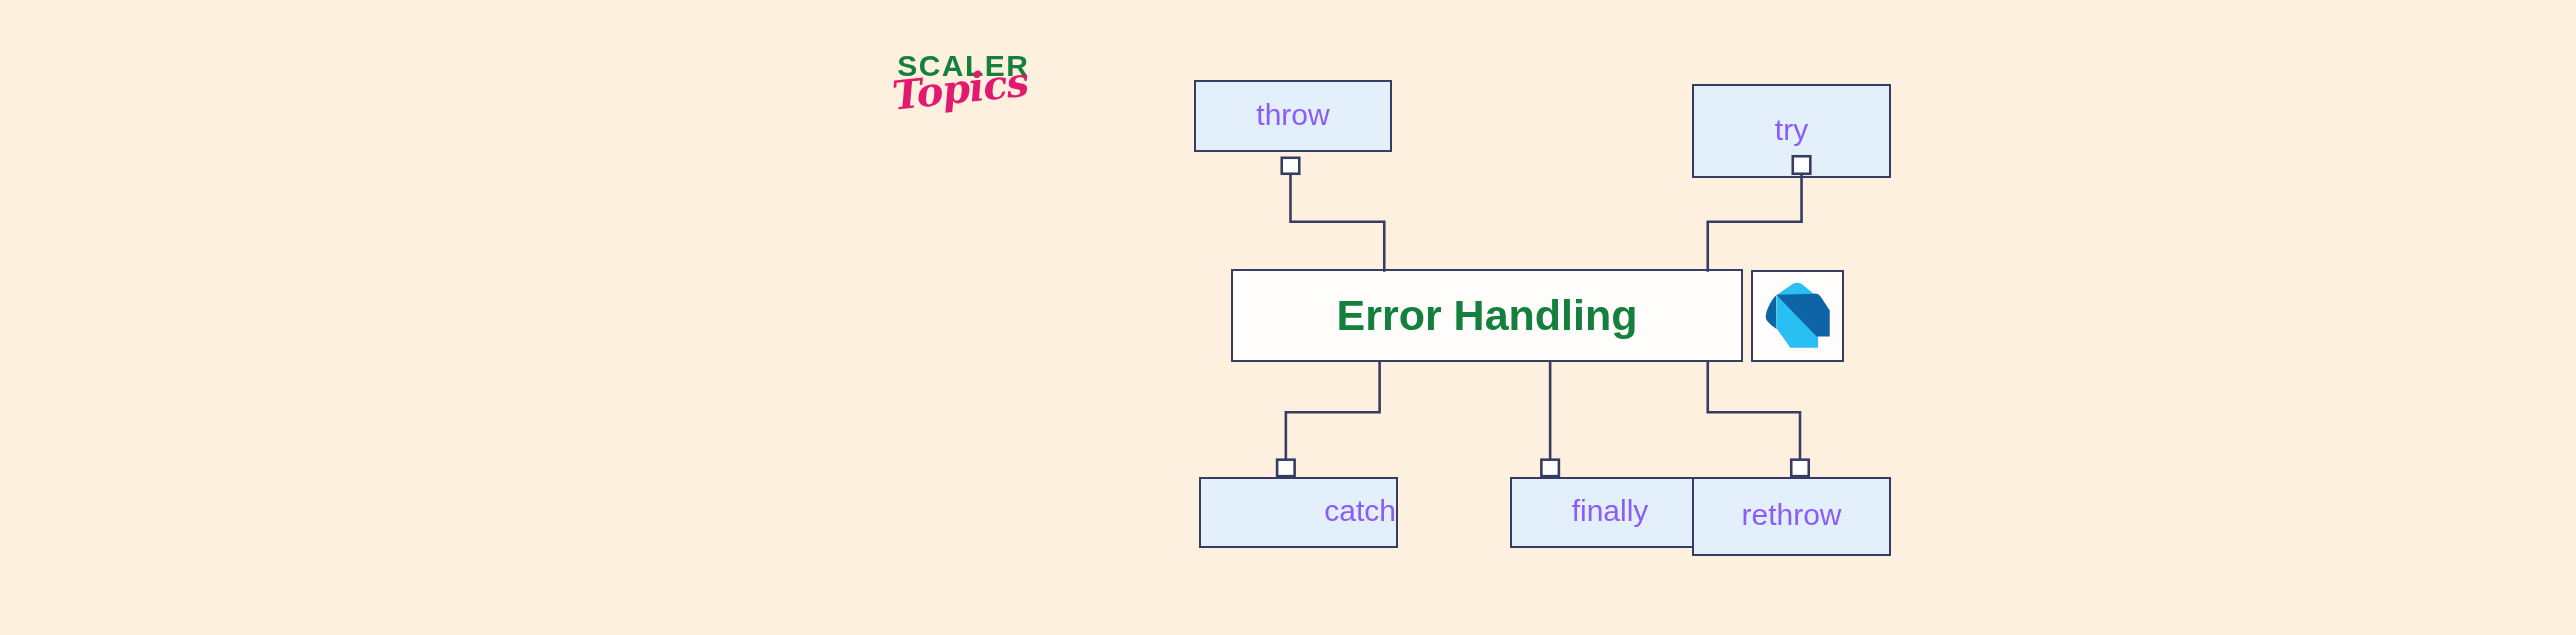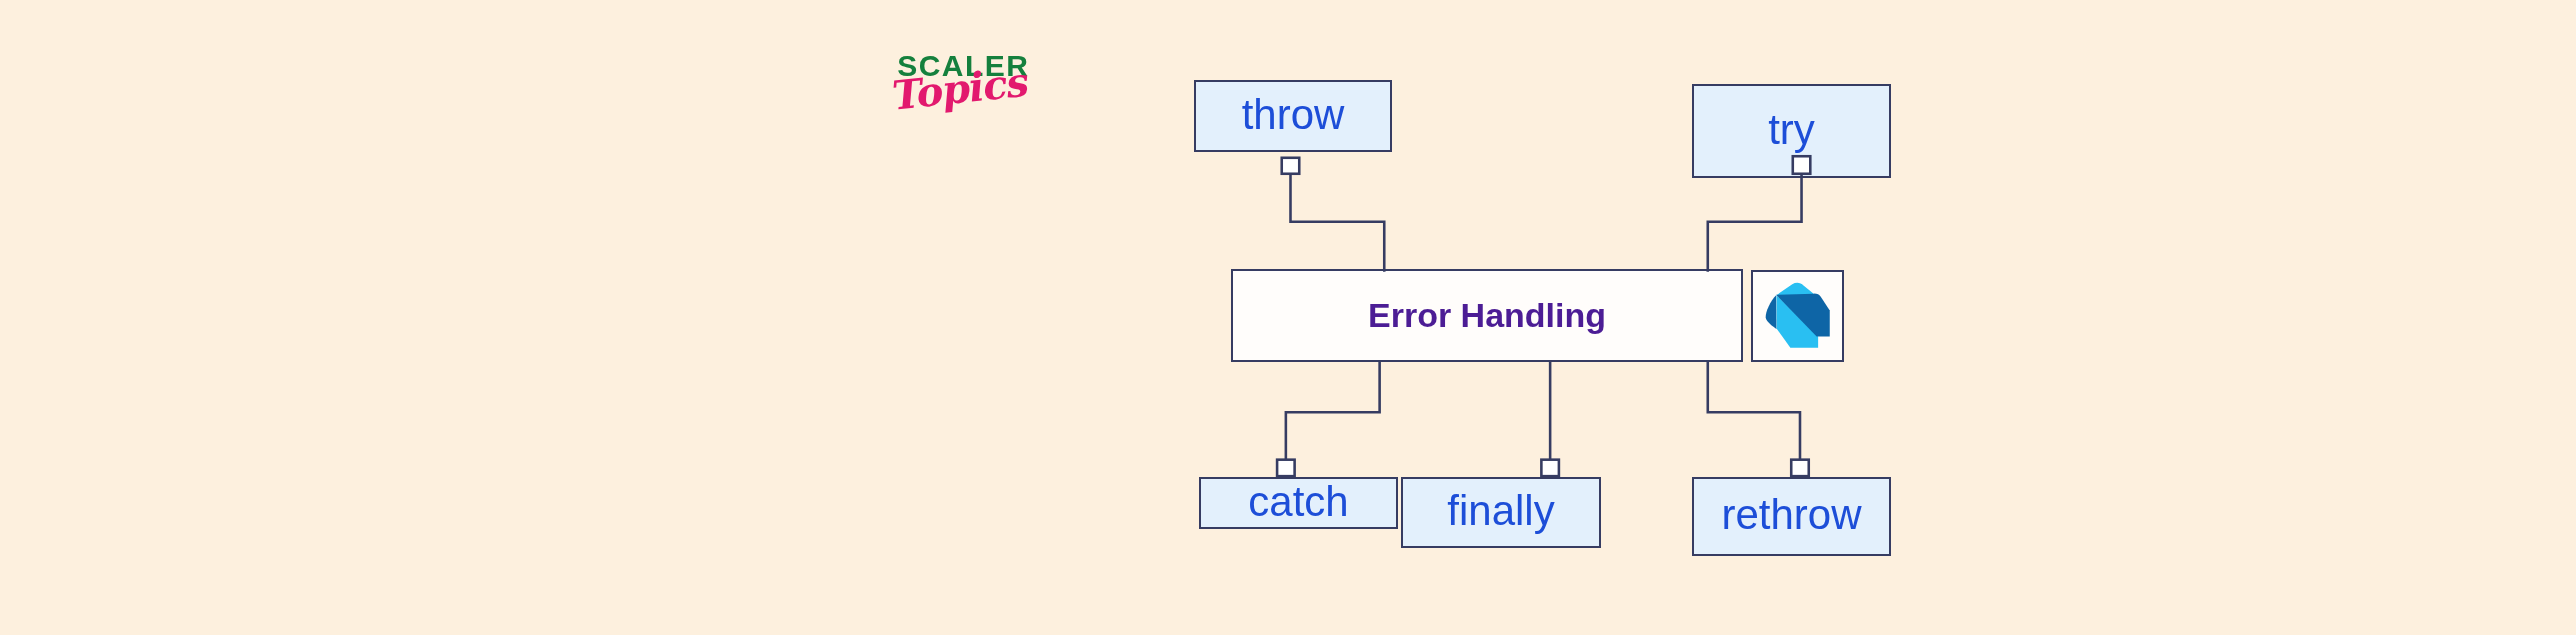--- a/index.html
+++ b/index.html
@@ -54,41 +54,41 @@
   }
   .node::after {            
     content: "";
     position: absolute;
     left: 3.1px; top: 3.1px; right: -7.2px; bottom: -7.2px;
     background: #fbc87e;
     border: 2.1px solid #363c62;
     z-index: -1;
   }
   .node .label {
-    font-size: 42px;
-    color: #1d4ed8;
+    font-size: 30px;
+    color: #8b5cf6;
     line-height: 1;
     padding-bottom: 2.1px;
   }
 
   .center-box {
     position: absolute;
     left: 1231px; top: 269px;
     width: 512px; height: 93px;
     background: #fffdfb;
     border: 2.1px solid #363c62;
     box-sizing: border-box;
     display: flex;
     align-items: center;
     justify-content: center;
   }
   .center-box .title {
-    font-size: 34px;
+    font-size: 43px;
     font-weight: 700;
-    color: #4c1d95;
+    color: #15803d;
     letter-spacing: 0px;
   }
 
   .dart-box {
     position: absolute;
     left: 1751px; top: 270px;
     width: 93px; height: 92px;
     background: #fffdfb;
     border: 2.1px solid #363c62;
     box-sizing: border-box;
@@ -140,25 +140,25 @@
 
   <div class="dart-box">
     <svg width="75" height="75" viewBox="0 0 100 100">
       <path d="M22,21.5 L43,7 C48,4 54,4.5 58,8.5 L74,21.5 Z" fill="#29bff2"></path>
       <path d="M22,21.5 L22,66 L40.5,91.5 L77.5,91.5 L77.5,76.5 Z" fill="#29bff2"></path>
       <path d="M21.5,21.5 C14,29 7,44 7.6,51 C8,55 12,60 21.8,66.5 Z" fill="#0e65a6"></path>
       <path d="M21.5,21 L72,19.5 C76,19.4 79,20.8 81,23.5 L93,42 L93,76.5 L75.5,76.5 Z" fill="#0e65a6"></path>
     </svg>
   </div>
 
-  <div class="node" style="left:1199px; top:477px; width:199px; height:52px;">
+  <div class="node" style="left:1199px; top:477px; width:199px; height:71px;justify-content:flex-end;">
     <span class="label">catch</span>
   </div>
 
-  <div class="node" style="left:1401px; top:477px; width:200px; height:71px;text-align:center;">
+  <div class="node" style="left:1510px; top:477px; width:200px; height:71px;text-align:center;">
     <span class="label">finally</span>
   </div>
 
   <div class="node" style="left:1692px; top:477px; width:199px; height:79px;">
     <span class="label">rethrow</span>
   </div>
 
   <svg class="wires" viewBox="0 0 6000 1234">
     <polyline points="2505,325 2505,430 2687,430 2687,527"></polyline>
     <polyline points="3497,325 3497,430 3315,430 3315,527"></polyline>

